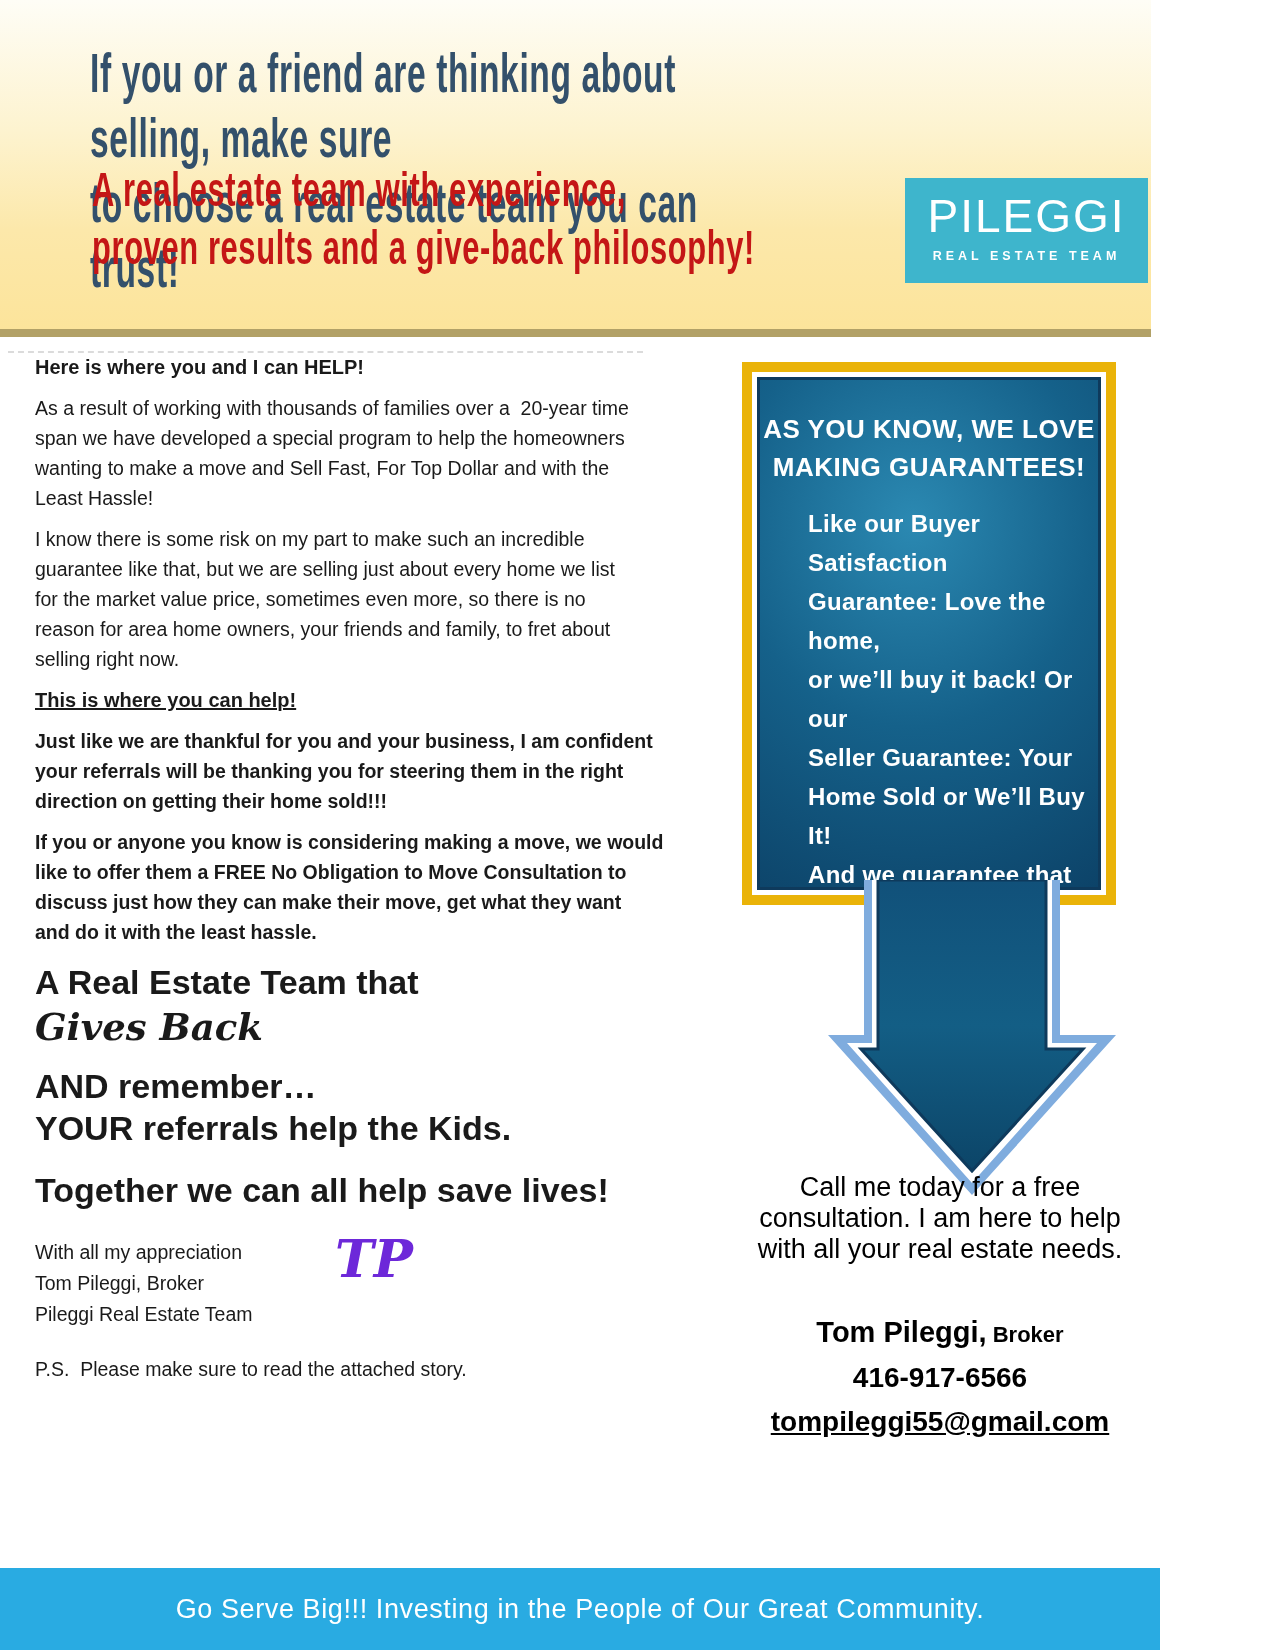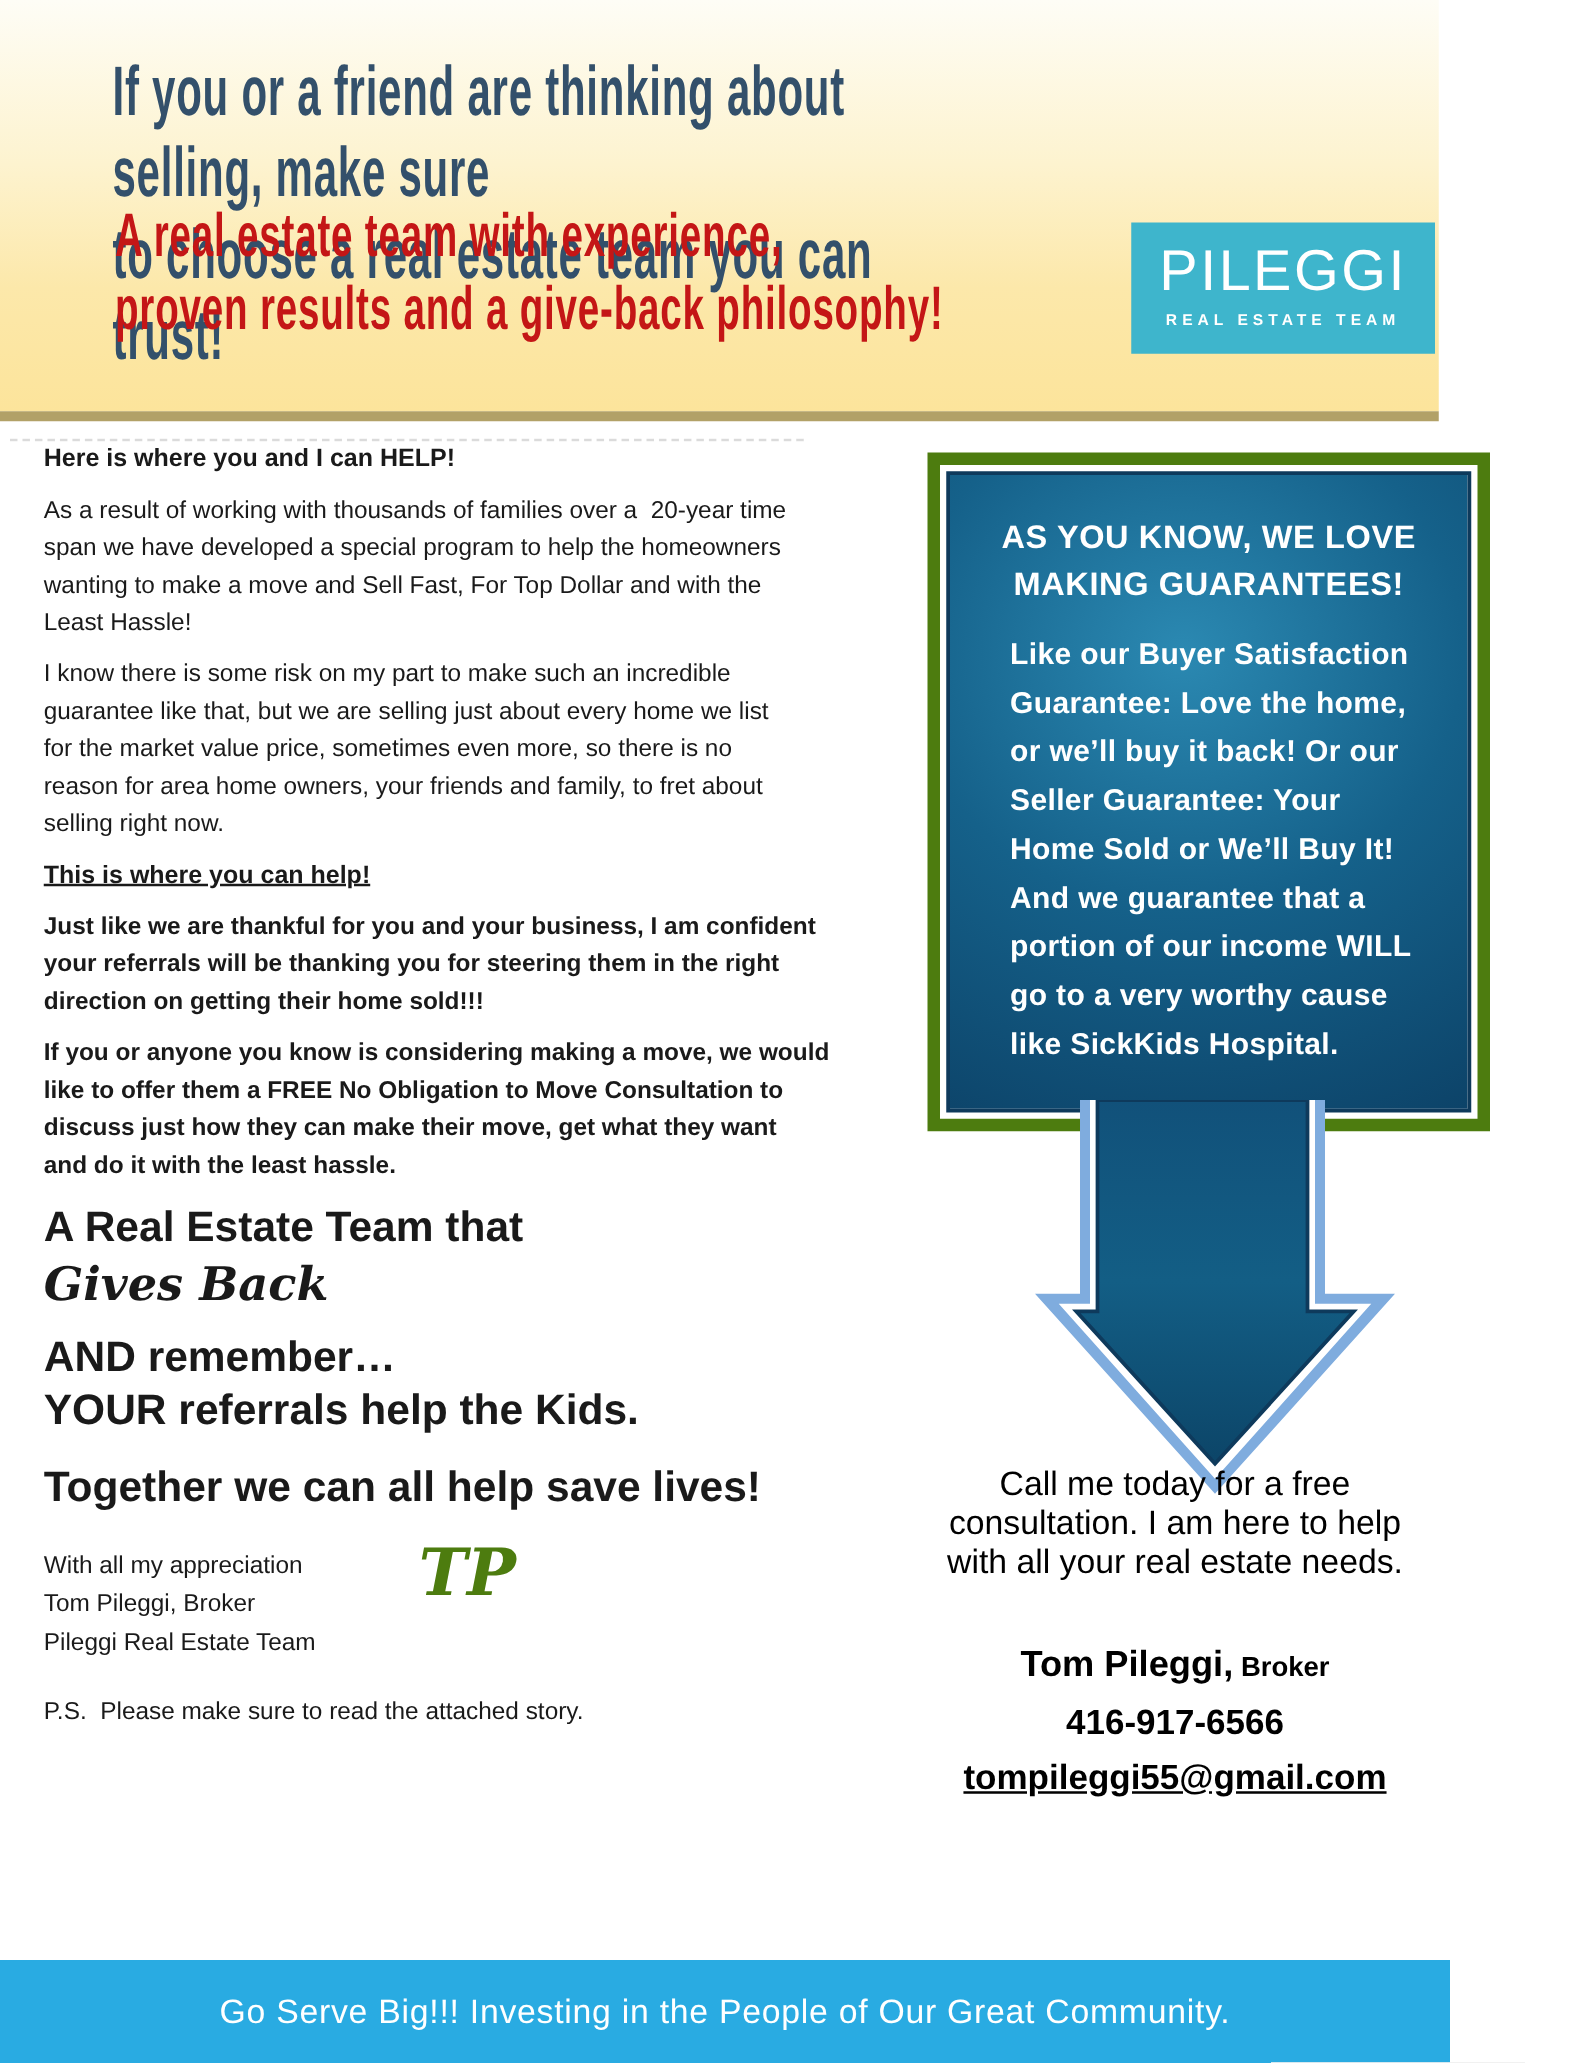--- a/index.html
+++ b/index.html
@@ -49,29 +49,29 @@
   .gives-back {
     font-family:"DejaVu Serif", serif; font-style:italic; font-weight:700;
     font-size:37px; line-height:44px; margin:2px 0 16px;
   }
   .remember { margin-bottom:20px; }
   .together { margin-bottom:26px; }
   .signoff  { position:relative; font-size:19.5px; line-height:31px; margin:0 0 24px; }
   .monogram {
     position:absolute; left:300px; top:6px;
     font-family:"DejaVu Serif", serif; font-style:italic; font-weight:700;
-    font-size:52px; color:#4d7c0f;
+    font-size:52px; color:#6d28d9;
   }
   .ps { font-size:19.5px; line-height:30px; margin:0; }
 
   
   .callout-box {
-    position:absolute; left:742px; top:362px; width:450px; height:543px;
+    position:absolute; left:742px; top:362px; width:374px; height:543px;
     box-sizing:border-box; background:#ffffff;
-    border:10px solid #4d7c0f; padding:5px;
+    border:10px solid #eab308; padding:5px;
   }
   .callout-fill {
     height:100%; box-sizing:border-box; border:3px solid #0e3a5c;
     background:radial-gradient(ellipse 120% 90% at 45% 28%, #2b89b2 0%, #15618a 45%, #0b3e63 100%);
     padding-top:30px; overflow:hidden;
   }
   .callout-heading {
     text-align:center; color:#ffffff; font-weight:700;
     font-size:26px; line-height:38px; letter-spacing:.5px;
   }

